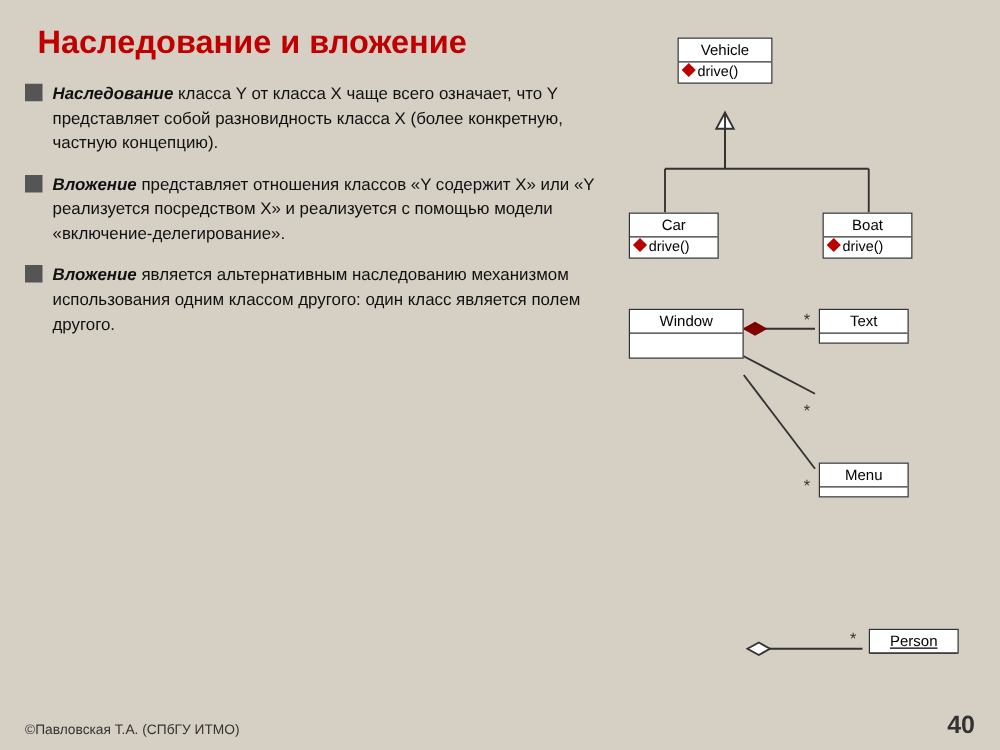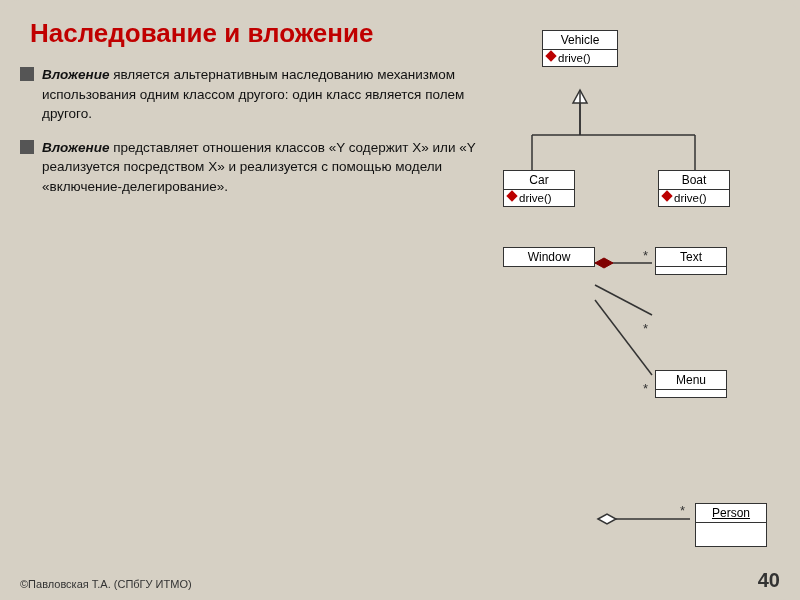--- a/index.html
+++ b/index.html
@@ -138,32 +138,38 @@
   </style>
 </head>
 <body>
 
 <div class="slide">
 
   <div class="title">Наследование и вложение</div>
 
   <div class="content-left">
 
+    <div class="bullet-item">
+      <div class="bullet-icon"></div>
+      <div class="bullet-text">
+        <em>Наследование</em><span> класса Y от класса X чаще всего означает, что Y представляет собой разновидность класса X (более конкретную, частную концепцию).</span>
+      </div>
+    </div>
+
+    <div class="bullet-item">
+      <div class="bullet-icon"></div>
+      <div class="bullet-text">
+        <em>Вложение</em><span> представляет отношения классов «Y содержит X» или «Y реализуется посредством X» и реализуется с помощью модели «включение-делегирование».</span>
+      </div>
+    </div>
 
     <div class="bullet-item">
       <div class="bullet-icon"></div>
       <div class="bullet-text">
         <em>Вложение</em><span> является альтернативным наследованию механизмом использования одним классом другого: один класс является полем другого.</span>
-      </div>
-    </div>
-
-    <div class="bullet-item">
-      <div class="bullet-icon"></div>
-      <div class="bullet-text">
-        <em>Вложение</em><span> представляет отношения классов «Y содержит X» или «Y реализуется посредством X» и реализуется с помощью модели «включение-делегирование».</span>
       </div>
     </div>
 
   </div>
 
   <div class="footer-left">©Павловская Т.А. (СПбГУ ИТМО)</div>
   <div class="footer-right">40</div>
 
   <div class="uml-area">
 
@@ -215,33 +221,33 @@
     </div>
 
     <div class="uml-box" style="left:163px; top:155px; width:72px;">
       <div class="box-title">Boat</div>
       <div class="box-method">
         <span class="method-diamond"></span>
         <span>drive()</span>
       </div>
     </div>
 
-    <div class="uml-box" style="left:8px; top:232px; width:92px; height:20px;">
+    <div class="uml-box" style="left:8px; top:232px; width:92px; height:40px;">
       <div class="box-title">Window</div>
     </div>
 
     <div class="uml-box" style="left:160px; top:232px; width:72px; height:28px;">
       <div class="box-title">Text</div>
     </div>
 
 
     <div class="uml-box" style="left:160px; top:355px; width:72px; height:28px;">
       <div class="box-title">Menu</div>
     </div>
 
 
-    <div class="uml-box" style="left:200px; top:488px; width:72px; height:44px;text-decoration:underline;">
+    <div class="uml-box" style="left:200px; top:488px; width:72px; height:20px;text-decoration:underline;">
       <div class="box-title">Person</div>
     </div>
 
   </div>
 
 </div>
 
 </body></html>

